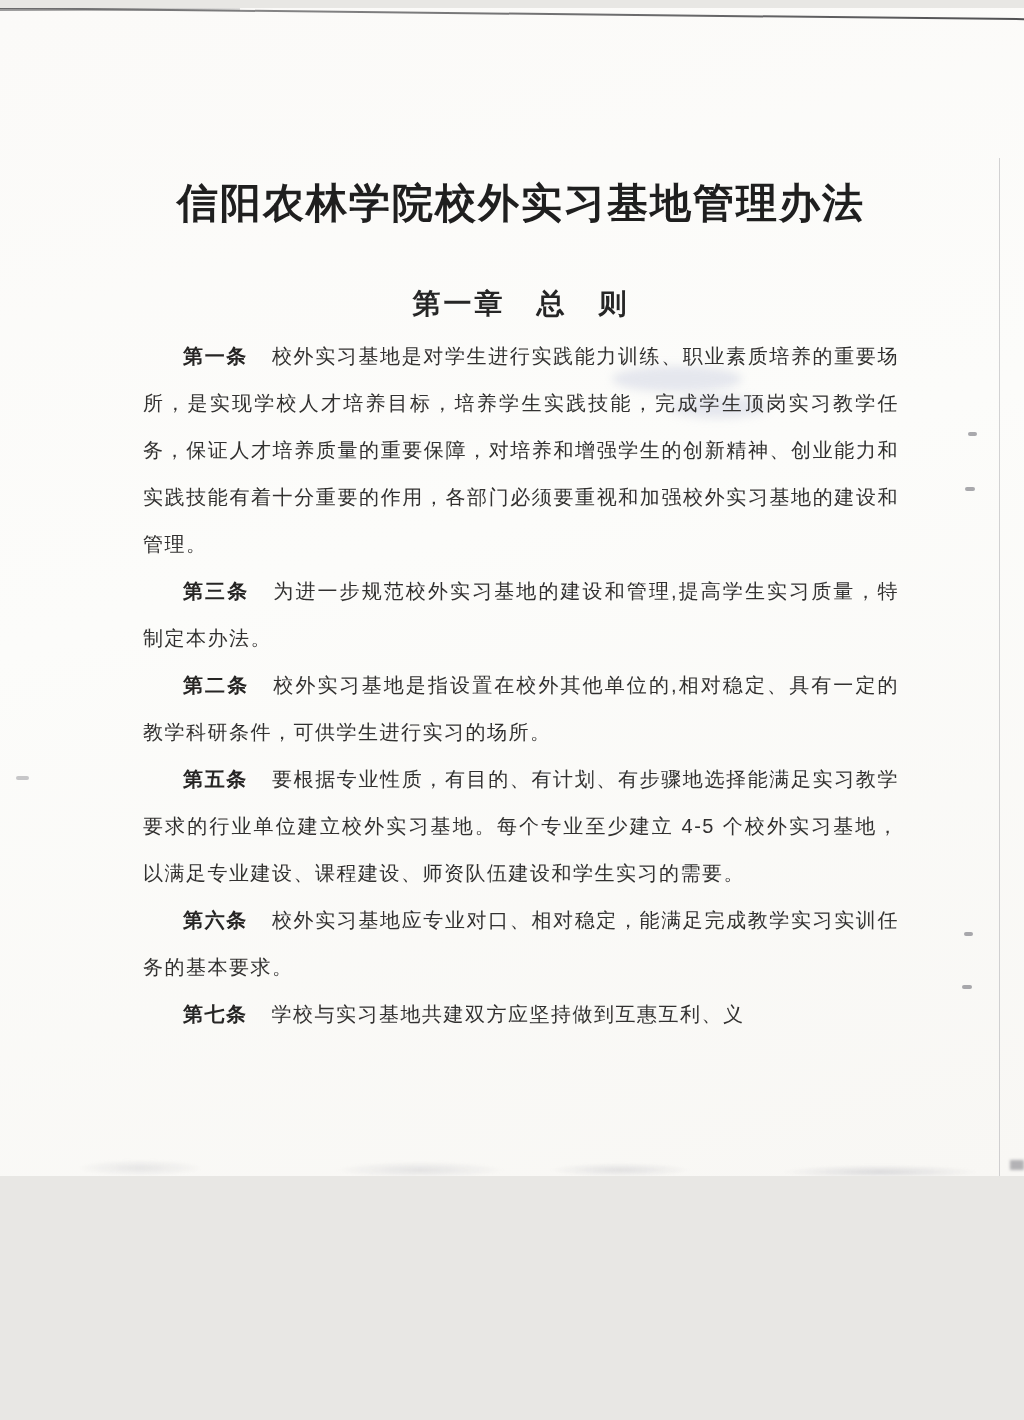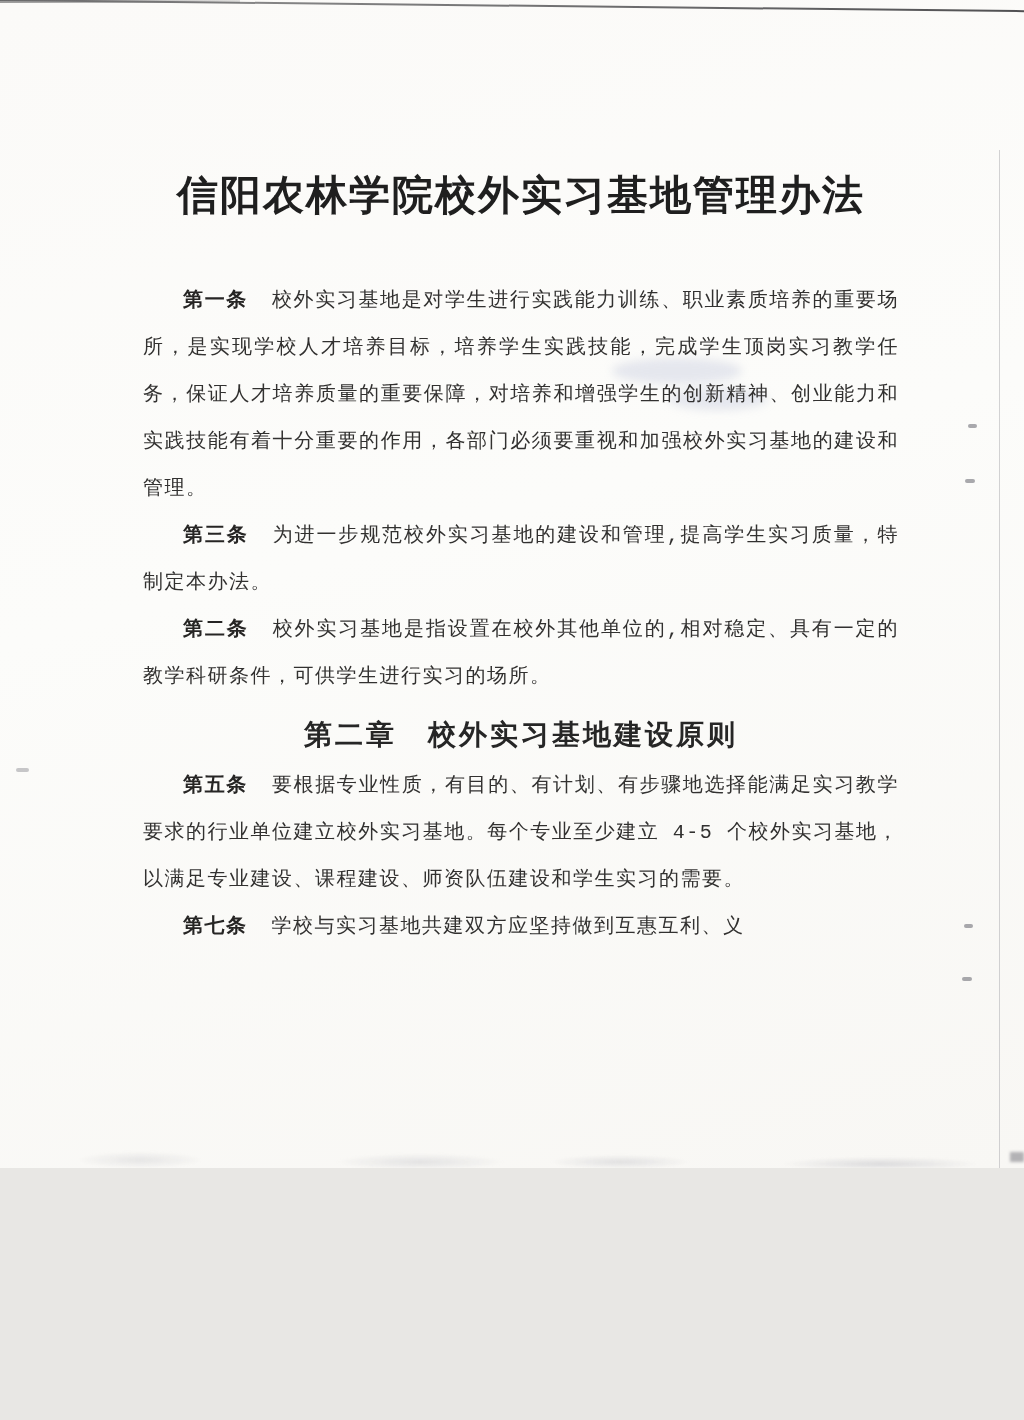--- a/index.html
+++ b/index.html
@@ -4,24 +4,24 @@
 <style>
   html, body {
     margin: 0;
     padding: 0;
     background: #e8e7e4;
   }
   .page {
     position: relative;
     width: 1024px;
     height: 1168px;
-    margin: 0 auto;
+    margin: 8px auto;
     background: linear-gradient(165deg, #fbfaf8 0%, #fcfcfa 45%, #f8f7f4 100%);
     overflow: hidden;
-    font-family: Liberation Mono, monospace;
+    font-family: Liberation Sans, sans-serif;
     color: #2e2d2b;
   }
   .content {
     position: absolute;
     left: 143px;
     top: 168px;
     width: 756px;
   }
   .doc-title {
     font-size: 41px;
@@ -135,32 +135,33 @@
   <div class="artifact speck s3"></div>
   <div class="artifact speck s4"></div>
   <div class="artifact speck s5"></div>
   <div class="artifact smudge-bottom"></div>
   <div class="artifact corner-br"></div>
 
   <div class="content">
 
     <h1 class="doc-title">信阳农林学院校外实习基地管理办法</h1>
 
+    <h2 class="chapter">第一章　总　则</h2>
 
     <p class="article"><span class="article-label">第一条</span><span>校外实习基地是对学生进行实践能力训练、职业素质培养的重要场所，是实现学校人才培养目标，培养学生实践技能，完成学生顶岗实习教学任务，保证人才培养质量的重要保障，对培养和增强学生的创新精神、创业能力和实践技能有着十分重要的作用，各部门必须要重视和加强校外实习基地的建设和管理。</span></p>
 
     <p class="article"><span class="article-label">第三条</span><span>为进一步规范校外实习基地的建设和管理,提高学生实习质量，特制定本办法。</span></p>
 
     <p class="article"><span class="article-label">第二条</span><span>校外实习基地是指设置在校外其他单位的,相对稳定、具有一定的教学科研条件，可供学生进行实习的场所。</span></p>
 
-    <h2 class="chapter second">第二章　校外实习基地建设原则</h2>
 
 
     <p class="article"><span class="article-label">第五条</span><span>要根据专业性质，有目的、有计划、有步骤地选择能满足实习教学要求的行业单位建立校外实习基地。每个专业至少建立 4-5 个校外实习基地，以满足专业建设、课程建设、师资队伍建设和学生实习的需要。</span></p>
 
+    <p class="article"><span class="article-label">第六条</span><span>校外实习基地应专业对口、相对稳定，能满足完成教学实习实训任务的基本要求。</span></p>
 
     <p class="article"><span class="article-label">第七条</span><span>学校与实习基地共建双方应坚持做到互惠互利、义</span></p>
 
   </div>
 
   <div class="page-number">— 2 —</div>
 
 </div>
 
 </body></html>

